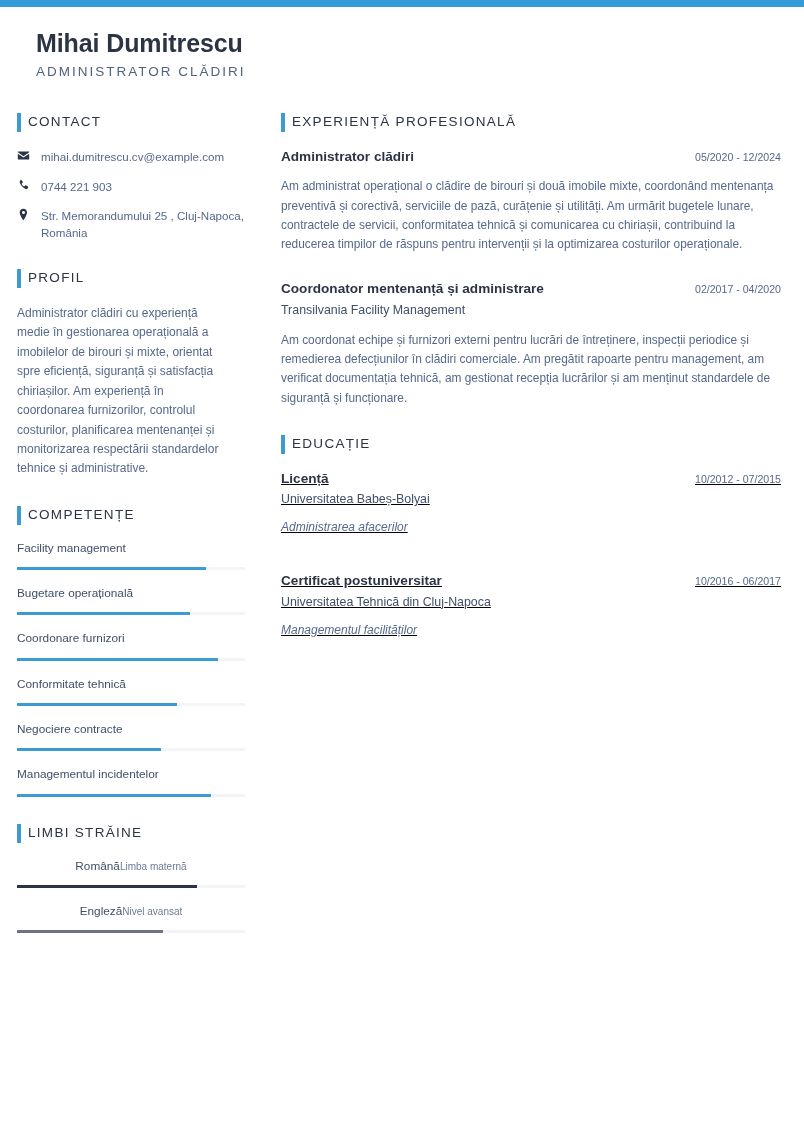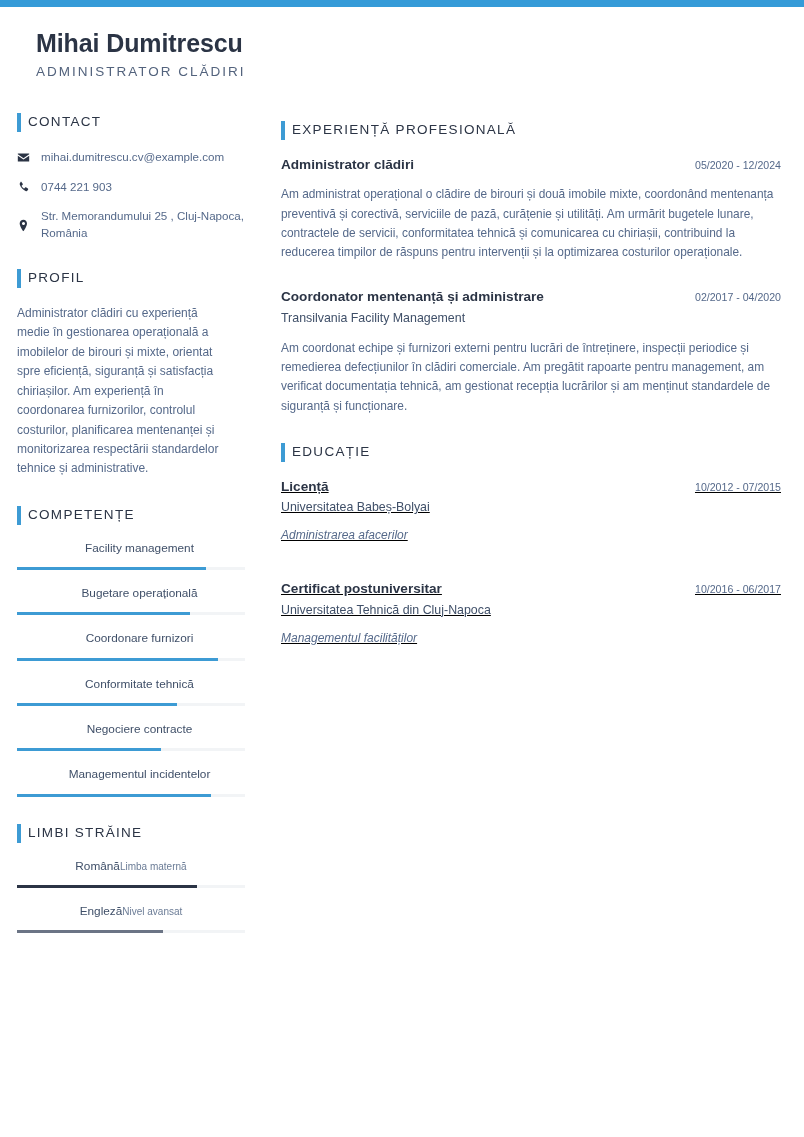--- a/index.html
+++ b/index.html
@@ -65,21 +65,20 @@
     width: 262px;
     padding-left: 17px;
     box-sizing: border-box;
     flex: 0 0 262px;
   }
   .main {
     flex: 1 1 auto;
     padding-left: 19px;
     padding-right: 23px;
     box-sizing: border-box;
-    margin-top: 8px;
   }
   
   .section-head {
     position: relative;
     padding-left: 11px;
     margin-bottom: 16px;
   }
   .section-head .accent {
     position: absolute;
     left: 0;
@@ -93,21 +92,21 @@
     font-weight: normal;
     color: #2b3445;
     letter-spacing: 1.3px;
     text-transform: uppercase;
     line-height: 1.4;
   }
   .sb-section { margin-bottom: 26px; }
   
   .contact-row {
     display: flex;
-    align-items: center;
+    align-items: flex-start;
     margin-bottom: 12px;
   }
   .contact-icon {
     flex: 0 0 24px;
     width: 24px;
     padding-top: 1px;
     display: flex;
     justify-content: flex-start;
     color: #2b3445;
   }
@@ -127,21 +126,20 @@
   }
   
   .skill {
     margin-bottom: 16px;
   }
   .skill-label {
     font-size: 11.8px;
     color: #3f4f68;
     line-height: 1.3;
     margin-bottom: 11px;
-    text-align: center;
   }
   .bar-track {
     position: relative;
     width: 228px;
     height: 3px;
     background: #f2f4f6;
     border-radius: 0;
   }
   .bar-fill {
     position: absolute;

